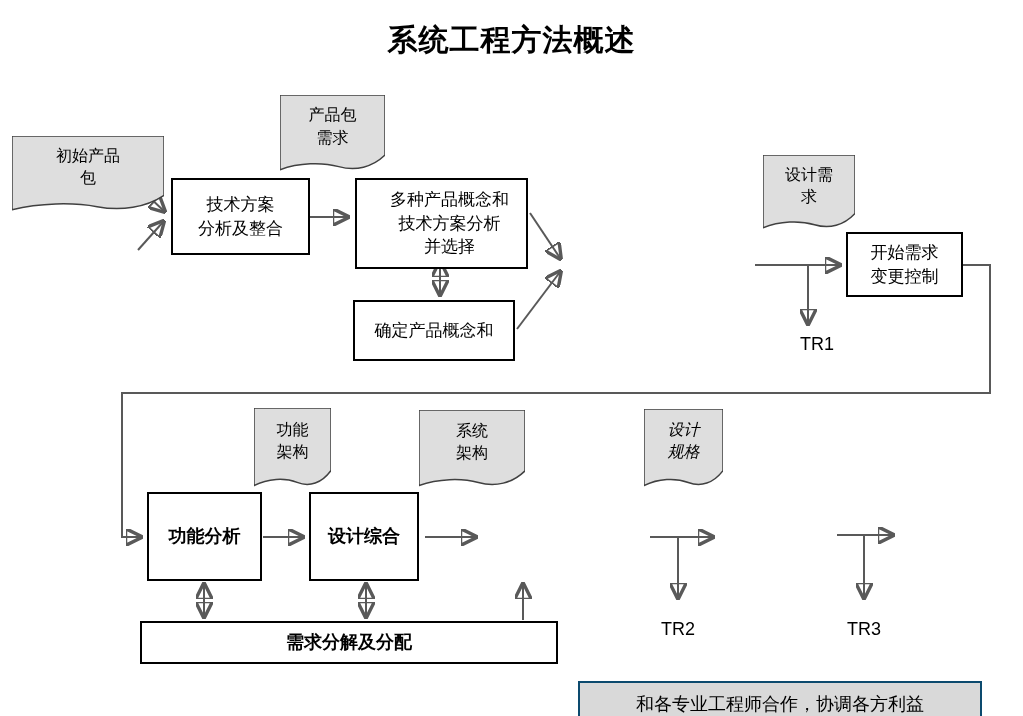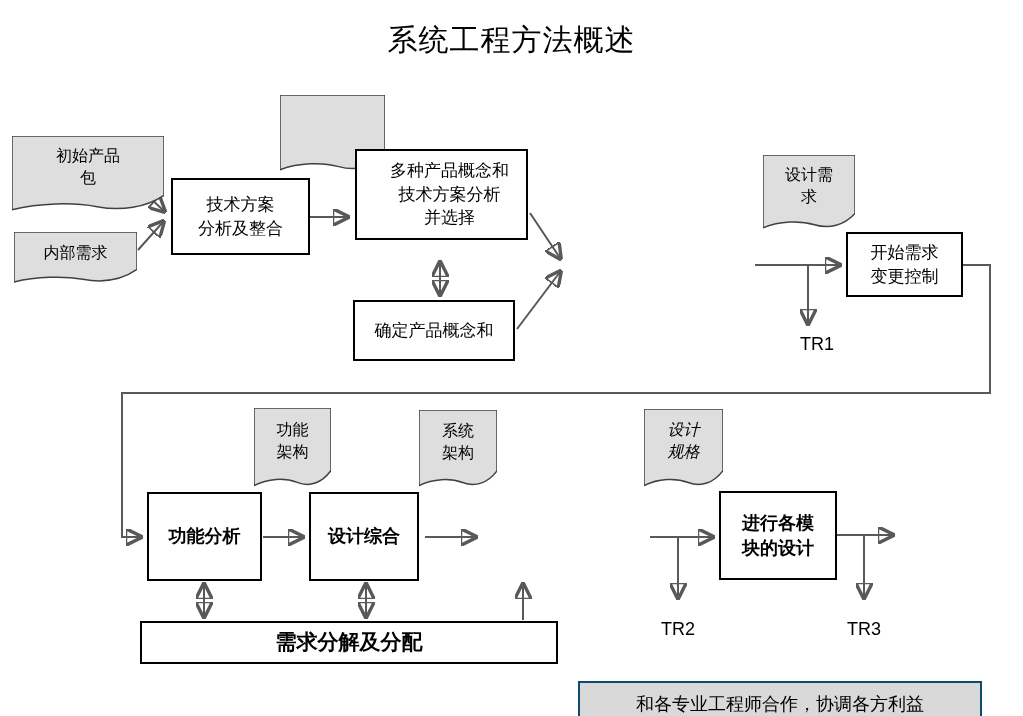--- a/index.html
+++ b/index.html
@@ -2,29 +2,29 @@
 <html><head>
 <meta charset="utf-8">
 <style>
   html,body{margin:0;padding:0;background:#ffffff;}
   #canvas{
     position:relative;width:1023px;height:716px;background:#ffffff;overflow:hidden;
     font-family:"Liberation Sans","DejaVu Sans",sans-serif;color:#000000;
   }
   .title{
     position:absolute;left:0;top:20px;width:1023px;text-align:center;
-    font-size:30px;font-weight:400;letter-spacing:1px;
+    font-size:30px;font-weight:700;letter-spacing:1px;
   }
   .label{white-space:pre-line;text-align:center;line-height:1.38;}
   .box{
     position:absolute;background:#ffffff;border:2px solid #000000;box-sizing:border-box;
     display:flex;align-items:center;justify-content:center;font-size:17px;
   }
   .box.bold{font-weight:bold;font-size:18px;}
-  .wide{font-size:21px;font-weight:bold;}
+  .wide{font-size:18px;font-weight:bold;}
   .doc{position:absolute;}
   .doc .doc-shape{position:absolute;left:0;top:0;width:100%;height:100%;}
   .doc .doc-shape path{fill:#dedede;stroke:#404040;stroke-width:1.5;vector-effect:non-scaling-stroke;}
   .doc .doc-label{
     position:absolute;left:0;top:0;width:100%;height:82%;
     display:flex;align-items:center;justify-content:center;font-size:16px;
   }
   .tr-label{
     position:absolute;width:50px;text-align:center;font-size:18px;
   }
@@ -69,71 +69,67 @@
   </svg>
 
   <div class="doc" style="left:12px;top:136px;width:120px;height:76px;padding-left:32px;">
     <svg class="doc-shape" viewBox="0 0 100 100" preserveAspectRatio="none">
         <path d="M0,0 H100 V78 C88,94 72,99 56,93 C40,87 18,88 0,97 Z"></path>
       </svg>
     <div class="label doc-label">初始产品
 包</div>
   </div>
 
-  <div class="doc" style="left:14px;top:232px;width:123px;height:52px;">
-    <svg class="doc-shape" viewBox="0 0 100 100" preserveAspectRatio="none">
-        <path d="M0,0 H100 V72 C88,92 72,98 56,91 C40,84 18,86 0,96 Z"></path>
-      </svg>
-    <div class="label doc-label">内部需求</div>
-  </div>
 
   <div class="doc" style="left:280px;top:95px;width:105px;height:77px;">
     <svg class="doc-shape" viewBox="0 0 100 100" preserveAspectRatio="none">
         <path d="M0,0 H100 V78 C88,94 72,99 56,93 C40,87 18,88 0,97 Z"></path>
       </svg>
+    <div class="label doc-label">产品包
+需求</div>
   </div>
 
   <div class="doc" style="left:763px;top:155px;width:92px;height:75px;">
     <svg class="doc-shape" viewBox="0 0 100 100" preserveAspectRatio="none">
         <path d="M0,0 H100 V78 C88,94 72,99 56,93 C40,87 18,88 0,97 Z"></path>
       </svg>
     <div class="label doc-label">设计需
 求</div>
   </div>
 
   <div class="doc" style="left:254px;top:408px;width:77px;height:80px;">
     <svg class="doc-shape" viewBox="0 0 100 100" preserveAspectRatio="none">
         <path d="M0,0 H100 V78 C88,94 72,99 56,93 C40,87 18,88 0,97 Z"></path>
       </svg>
     <div class="label doc-label">功能
 架构</div>
   </div>
 
-  <div class="doc" style="left:419px;top:410px;width:78px;height:78px;">
+  <div class="doc" style="left:419px;top:410px;width:78px;height:78px;padding-left:28px;">
     <svg class="doc-shape" viewBox="0 0 100 100" preserveAspectRatio="none">
         <path d="M0,0 H100 V78 C88,94 72,99 56,93 C40,87 18,88 0,97 Z"></path>
       </svg>
     <div class="label doc-label">系统
 架构</div>
   </div>
 
   <div class="doc" style="left:644px;top:409px;width:79px;height:79px;font-style:italic;">
     <svg class="doc-shape" viewBox="0 0 100 100" preserveAspectRatio="none">
         <path d="M0,0 H100 V78 C88,94 72,99 56,93 C40,87 18,88 0,97 Z"></path>
       </svg>
     <div class="label doc-label">设计
 规格</div>
   </div>
 
   <div class="box" style="left:171px;top:178px;width:139px;height:77px;">
     <div class="label">技术方案
 分析及整合</div>
   </div>
 
-  <div class="box" style="left:355px;top:149px;width:173px;height:91px;padding-left:16px;">
+  <div class="box" style="left:355px;top:178px;width:173px;height:91px;padding-left:16px;">
     <div class="label">多种产品概念和
 技术方案分析
 并选择</div>
   </div>
 
   <div class="box" style="left:353px;top:300px;width:162px;height:61px;">
     <div class="label">确定产品概念和</div>
   </div>
 
 
@@ -148,24 +144,20 @@
 
   <div class="box bold" style="left:147px;top:492px;width:115px;height:89px;">
     <div class="label">功能分析</div>
   </div>
 
   <div class="box bold" style="left:309px;top:492px;width:110px;height:89px;">
     <div class="label">设计综合</div>
   </div>
 
 
-  <div class="box bold" style="left:719px;top:491px;width:118px;height:89px;">
-    <div class="label">进行各模
-块的设计</div>
-  </div>
 
   <div class="box wide" style="left:140px;top:621px;width:418px;height:43px;">
     <div class="label">需求分解及分配</div>
   </div>
 
   <div class="note" style="left:578px;top:653px;width:404px;height:38px;">
     <div class="label">和各专业工程师合作，协调各方利益</div>
   </div>
 
 </div>

